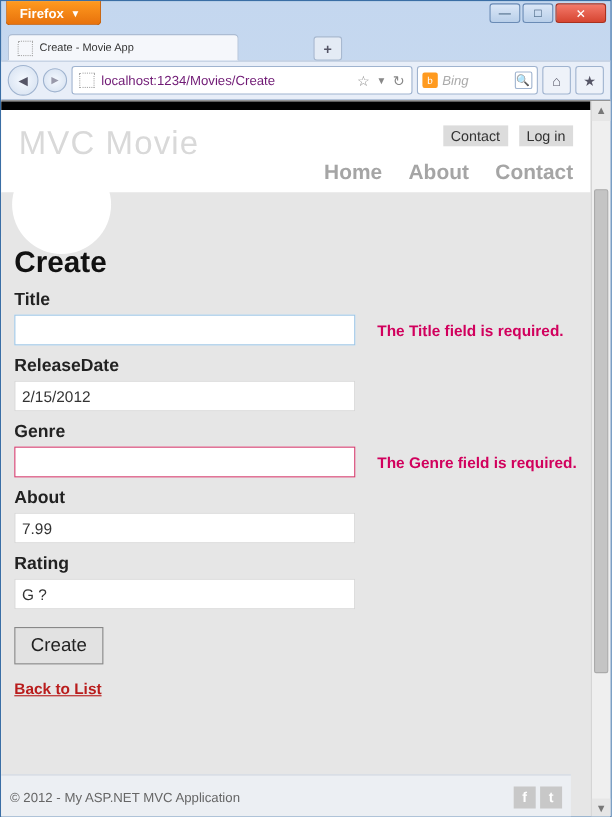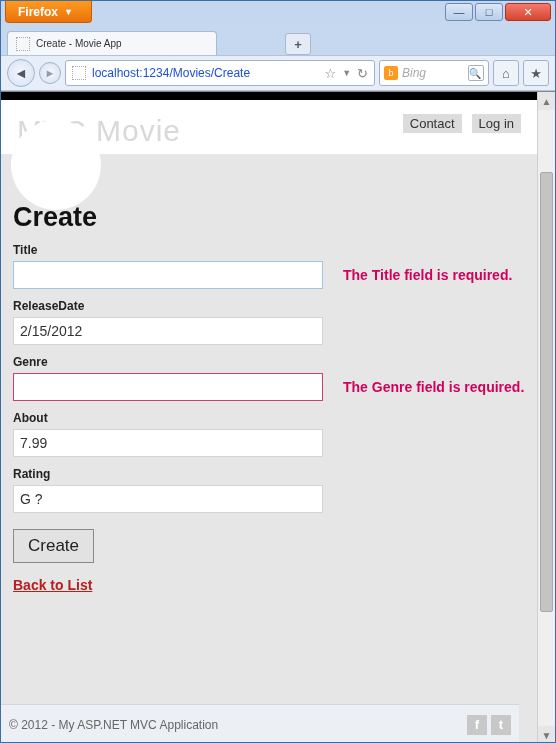--- a/index.html
+++ b/index.html
@@ -50,21 +50,21 @@
   width: 28px; height: 28px; border-radius: 50%;
   background: radial-gradient(#f5f9ff,#d3dfef); border:1px solid #9fb3cf;
   display:flex; align-items:center; justify-content:center; color:#556; font-size:14px;
 }
 .circ.fwd { width:22px; height:22px; font-size:11px; color:#99a; }
 .urlbox {
   flex: 1; height: 26px; background: #fff; border: 1px solid #9fb3cf; border-radius: 3px;
   display: flex; align-items: center; padding: 0 6px; gap: 6px;
 }
 .urlbox .globe { width:14px; height:14px; border:1px dotted #aaa; }
-.urlbox .text { flex:1; color:#1d4ed8; font-size:12px; }
+.urlbox .text { flex:1; color:#701a75; font-size:12px; }
 .urlbox .star,.urlbox .reload { color:#888; font-size:13px; }
 .searchbox {
   width: 110px; height:26px; background:#fff; border:1px solid #9fb3cf; border-radius:3px;
   display:flex; align-items:center; padding:0 4px; gap:4px;
 }
 .bing { width:14px;height:14px; background:#ff9a1f; border-radius:2px; font-size:9px; color:#fff; display:flex;align-items:center;justify-content:center;}
 .searchbox .txt { flex:1; color:#aaa; font-style:italic; font-size:12px; }
 .searchbox .go { width:16px;height:16px;border:1px solid #9fb3cf;border-radius:2px;display:flex;align-items:center;justify-content:center;color:#2a5aa8;font-size:10px;}
 .sq-btn {
   width:26px;height:26px;background:#eef2f9;border:1px solid #9fb3cf;border-radius:3px;
@@ -91,21 +91,21 @@
 .logo { color:#d9d9d9; font-size:30px; font-weight:400; letter-spacing:1px; }
 .hdr-right { margin-left:auto; text-align:right; }
 .auth { display:flex; gap:10px; justify-content:flex-end; margin-bottom:14px;}
 .badge { background:#dcdcdc; color:#333; padding:2px 7px; font-size:13px; }
 .nav { display:flex; gap:24px; color:#a5a5a5; font-size:19px; font-weight:600; }
 .hero { height:40px; background:#e6e6e6; position:relative; }
 .hero .circle { position:absolute; left:10px; top:-34px; width:90px; height:90px; background:#fff; border-radius:50%; }
 
 .main { padding: 0px 12px 10px 12px; }
 h2.create { font-size:27px; font-weight:700; color:#111; margin: 8px 0 6px 0; }
-.field-label { font-weight:700; color:#222; margin-top:10px; margin-bottom:4px; font-size:12px; }
+.field-label { font-weight:700; color:#222; margin-top:10px; margin-bottom:4px; font-size:16px; }
 .field-row { display:flex; align-items:center; gap:20px; }
 input.txt {
   width: 310px; height:28px; border:1px solid #c6c6c6;
   background:#fff; padding:0 6px; font-size:14px; color:#333;
 }
 input.txt.shade { border-color:#d5d5d5; }
 input.err-blue { border:1px solid #9cc5e6; }
 input.err-red { border:1px solid #d53b6d; }
 .errmsg { color:#d1005d; font-weight:700; font-size:14px; }
 .submit {
@@ -177,20 +177,25 @@
   <div class="page-scroll">
     <div class="blackbar"></div>
 
     <div class="header-row">
       <div class="logo">MVC Movie</div>
       <div class="hdr-right">
         <div class="auth">
           <span class="badge">Contact</span>
           <span class="badge">Log in</span>
         </div>
+        <div class="nav">
+          <span>Home</span>
+          <span>About</span>
+          <span>Contact</span>
+        </div>
       </div>
     </div>
 
     <div class="hero">
       <div class="circle"></div>
     </div>
 
     <div class="main">
       <h2 class="create">Create</h2>
 

